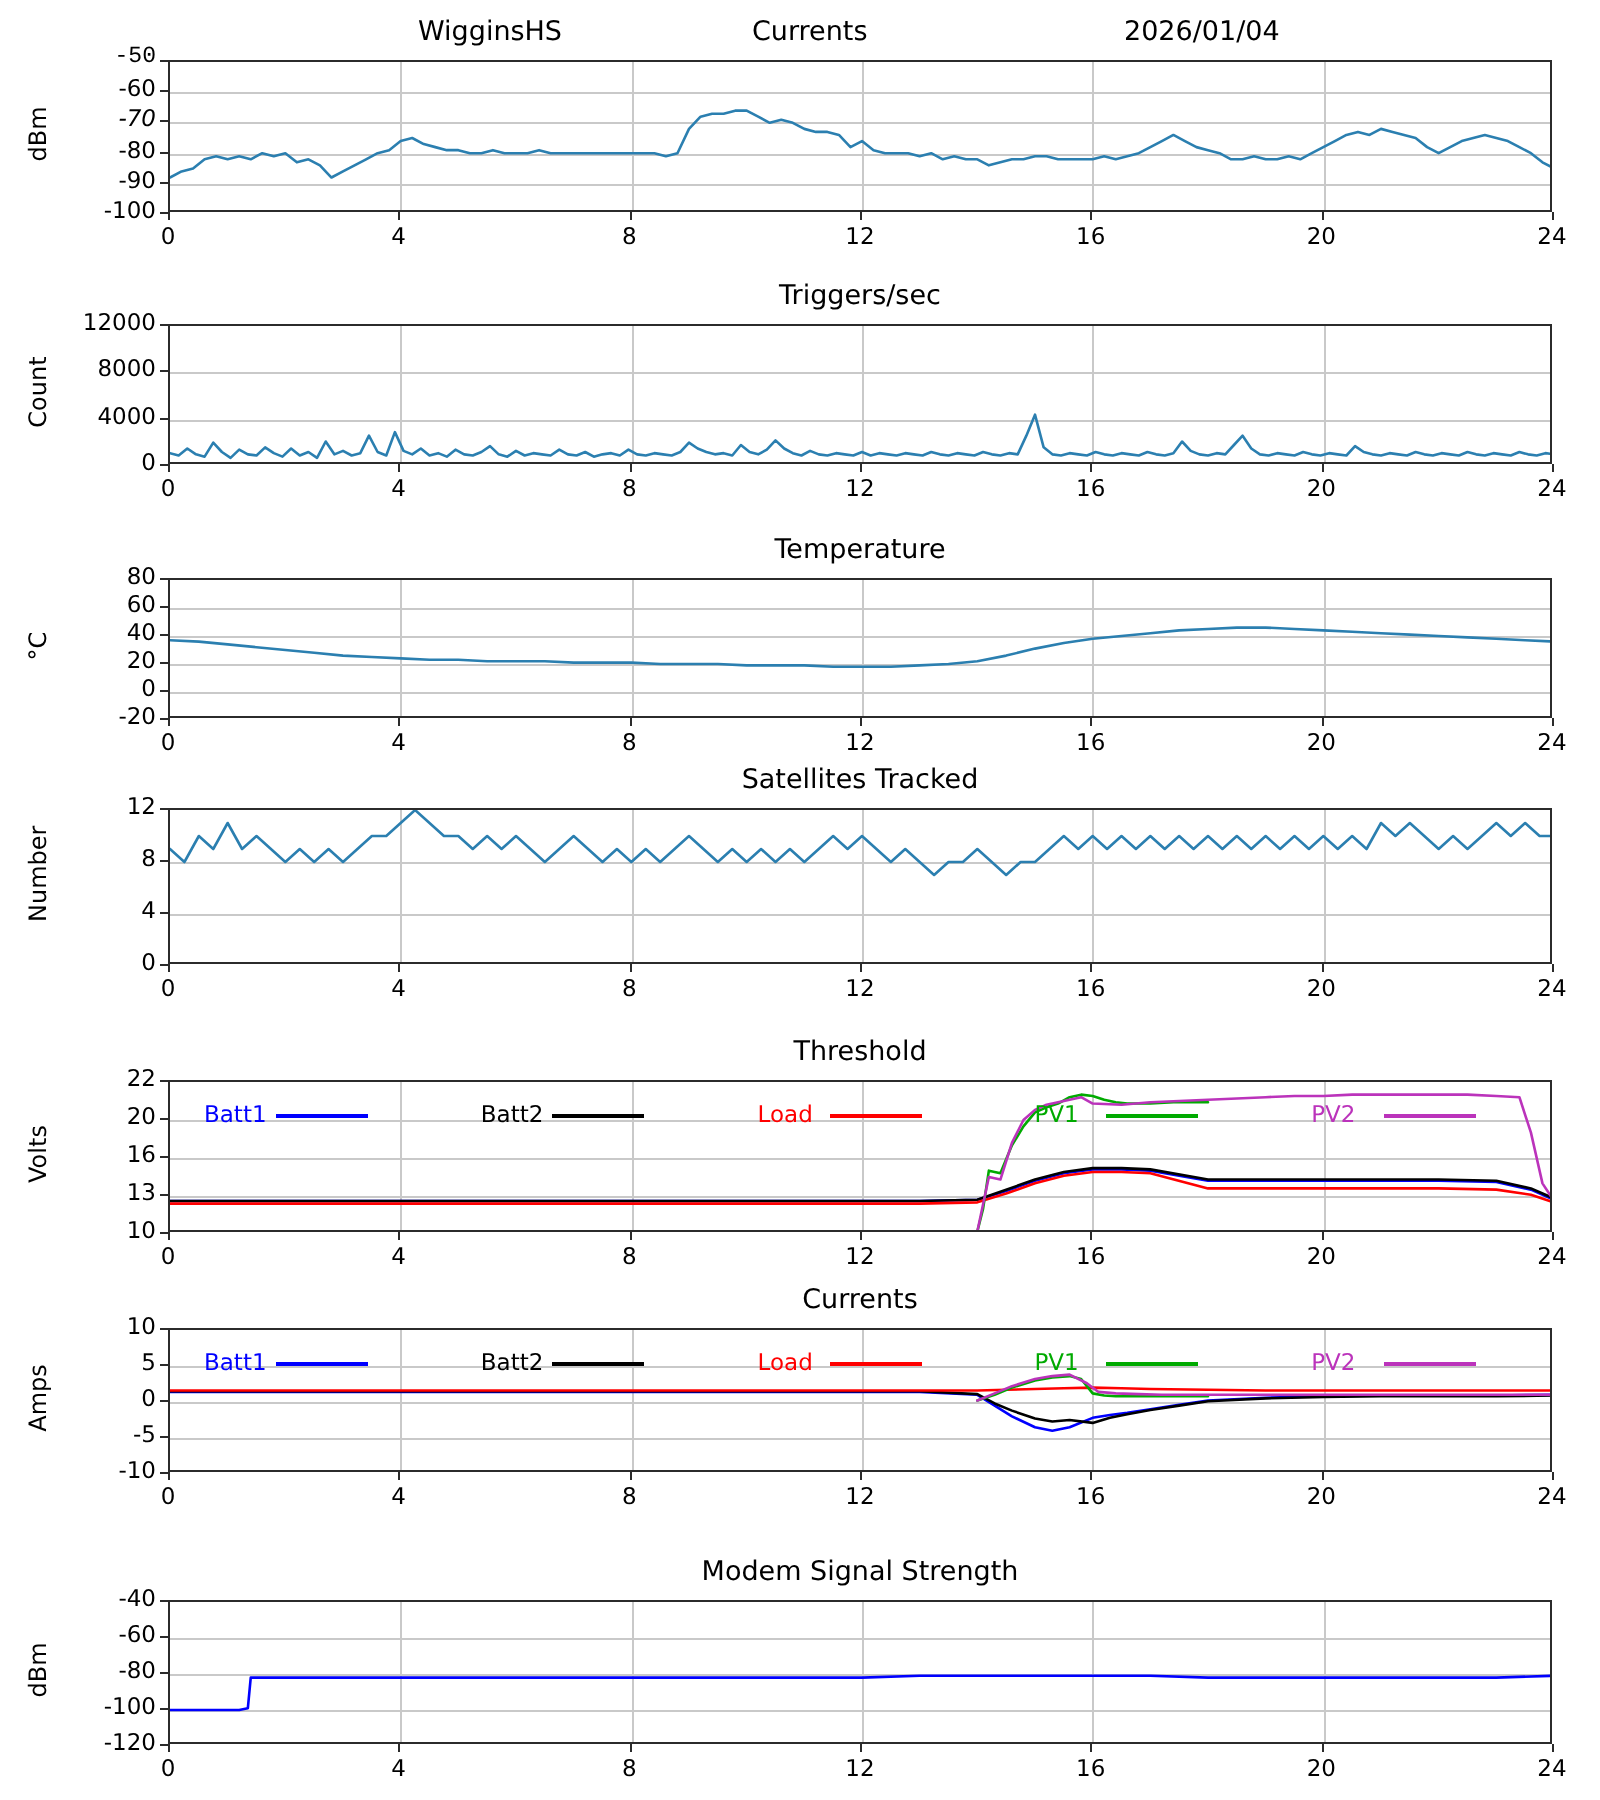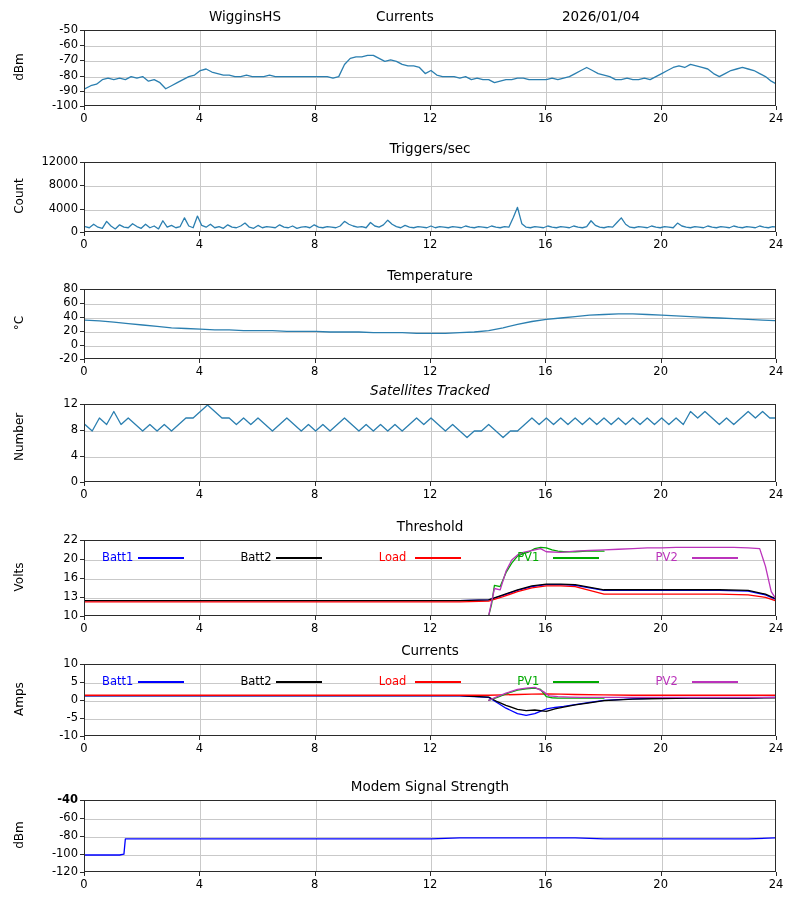--- a/index.html
+++ b/index.html
@@ -93,21 +93,21 @@
       <div class="ytick" style="left: 28px; width: 50px; top: 98px;">-100</div>
       <div class="tickmark-y" style="left: 80px; top: 106px;"></div>
       <div class="ytick" style="left: 28px; width: 50px; top: 82.8px;">-90</div>
       <div class="tickmark-y" style="left: 80px; top: 90.8px;"></div>
       <div class="ytick" style="left: 28px; width: 50px; top: 67.6px;">-80</div>
       <div class="tickmark-y" style="left: 80px; top: 75.6px;"></div>
       <div class="ytick" style="left: 28px; width: 50px; top: 52.4px; font-style: italic;">-70</div>
       <div class="tickmark-y" style="left: 80px; top: 60.4px;"></div>
       <div class="ytick" style="left: 28px; width: 50px; top: 37.2px;">-60</div>
       <div class="tickmark-y" style="left: 80px; top: 45.2px;"></div>
-      <div class="ytick" style="left: 28px; width: 50px; top: 22px;">-50</div>
+      <div class="ytick" style="left: 28px; width: 50px; top: 22px; font-family: Liberation Mono, monospace;">-50</div>
       <div class="tickmark-y" style="left: 80px; top: 30px;"></div>
       <div class="xtick" style="left: 64px; width: 40px; top: 111px;">0</div>
       <div class="tickmark-x" style="left: 84px; top: 106px;"></div>
       <div class="xtick" style="left: 179.333px; width: 40px; top: 111px;">4</div>
       <div class="tickmark-x" style="left: 199.333px; top: 106px;"></div>
       <div class="xtick" style="left: 294.667px; width: 40px; top: 111px;">8</div>
       <div class="tickmark-x" style="left: 314.667px; top: 106px;"></div>
       <div class="xtick" style="left: 410px; width: 40px; top: 111px;">12</div>
       <div class="tickmark-x" style="left: 430px; top: 106px;"></div>
       <div class="xtick" style="left: 525.333px; width: 40px; top: 111px;">16</div>
@@ -188,21 +188,21 @@
       <div class="tickmark-x" style="left: 314.667px; top: 359px;"></div>
       <div class="xtick" style="left: 410px; width: 40px; top: 364px;">12</div>
       <div class="tickmark-x" style="left: 430px; top: 359px;"></div>
       <div class="xtick" style="left: 525.333px; width: 40px; top: 364px;">16</div>
       <div class="tickmark-x" style="left: 545.333px; top: 359px;"></div>
       <div class="xtick" style="left: 640.667px; width: 40px; top: 364px;">20</div>
       <div class="tickmark-x" style="left: 660.667px; top: 359px;"></div>
       <div class="xtick" style="left: 756px; width: 40px; top: 364px;">24</div>
       <div class="tickmark-x" style="left: 776px; top: 359px;"></div>
       <div class="ylabel" style="left: 0px; top: 316px; width: 38px; text-align: center; transform: rotate(-90deg);">°C</div>
-      <div class="ptitle" style="left: 84px; width: 692px; top: 382px; font-style: italic;">Satellites Tracked</div>
+      <div class="ptitle" style="left: 84px; width: 692px; top: 382px;">Satellites Tracked</div>
       <div class="plotbox" style="left: 84px; top: 404px; width: 692px; height: 78px;">
         <div class="grid-h" style="top: 52px;"></div>
         <div class="grid-h" style="top: 26px;"></div>
         <div class="grid-v" style="left: 115px;"></div>
         <div class="grid-v" style="left: 231px;"></div>
         <div class="grid-v" style="left: 346px;"></div>
         <div class="grid-v" style="left: 461px;"></div>
         <div class="grid-v" style="left: 577px;"></div>
         <svg class="series" width="692" height="78">
           <path d="M0.00,19.50 L7.21,26.00 L14.42,13.00 L21.63,19.50 L28.83,6.50 L36.04,19.50 L43.25,13.00 L50.46,19.50 L57.67,26.00 L64.88,19.50 L72.08,26.00 L79.29,19.50 L86.50,26.00 L93.71,19.50 L100.92,13.00 L108.13,13.00 L115.33,6.50 L122.54,0.00 L129.75,6.50 L136.96,13.00 L144.17,13.00 L151.38,19.50 L158.58,13.00 L165.79,19.50 L173.00,13.00 L180.21,19.50 L187.42,26.00 L194.63,19.50 L201.83,13.00 L209.04,19.50 L216.25,26.00 L223.46,19.50 L230.67,26.00 L237.88,19.50 L245.08,26.00 L252.29,19.50 L259.50,13.00 L266.71,19.50 L273.92,26.00 L281.13,19.50 L288.33,26.00 L295.54,19.50 L302.75,26.00 L309.96,19.50 L317.17,26.00 L324.38,19.50 L331.58,13.00 L338.79,19.50 L346.00,13.00 L353.21,19.50 L360.42,26.00 L367.63,19.50 L374.83,26.00 L382.04,32.50 L389.25,26.00 L396.46,26.00 L403.67,19.50 L410.88,26.00 L418.08,32.50 L425.29,26.00 L432.50,26.00 L439.71,19.50 L446.92,13.00 L454.13,19.50 L461.33,13.00 L468.54,19.50 L475.75,13.00 L482.96,19.50 L490.17,13.00 L497.38,19.50 L504.58,13.00 L511.79,19.50 L519.00,13.00 L526.21,19.50 L533.42,13.00 L540.63,19.50 L547.83,13.00 L555.04,19.50 L562.25,13.00 L569.46,19.50 L576.67,13.00 L583.88,19.50 L591.08,13.00 L598.29,19.50 L605.50,6.50 L612.71,13.00 L619.92,6.50 L627.13,13.00 L634.33,19.50 L641.54,13.00 L648.75,19.50 L655.96,13.00 L663.17,6.50 L670.38,13.00 L677.58,6.50 L684.79,13.00 L692.00,13.00" fill="none" stroke="#2b7fb0" stroke-width="1.3" stroke-linejoin="round" stroke-linecap="round"></path>
@@ -352,21 +352,21 @@
         </svg>
       </div>
       <div class="ytick" style="left: 28px; width: 50px; top: 864px;">-120</div>
       <div class="tickmark-y" style="left: 80px; top: 872px;"></div>
       <div class="ytick" style="left: 28px; width: 50px; top: 846px;">-100</div>
       <div class="tickmark-y" style="left: 80px; top: 854px;"></div>
       <div class="ytick" style="left: 28px; width: 50px; top: 828px;">-80</div>
       <div class="tickmark-y" style="left: 80px; top: 836px;"></div>
       <div class="ytick" style="left: 28px; width: 50px; top: 810px;">-60</div>
       <div class="tickmark-y" style="left: 80px; top: 818px;"></div>
-      <div class="ytick" style="left: 28px; width: 50px; top: 792px; font-weight: bold;">-40</div>
+      <div class="ytick" style="left: 28px; width: 50px; top: 792px;">-40</div>
       <div class="tickmark-y" style="left: 80px; top: 800px;"></div>
       <div class="xtick" style="left: 64px; width: 40px; top: 877px;">0</div>
       <div class="tickmark-x" style="left: 84px; top: 872px;"></div>
       <div class="xtick" style="left: 179.333px; width: 40px; top: 877px;">4</div>
       <div class="tickmark-x" style="left: 199.333px; top: 872px;"></div>
       <div class="xtick" style="left: 294.667px; width: 40px; top: 877px;">8</div>
       <div class="tickmark-x" style="left: 314.667px; top: 872px;"></div>
       <div class="xtick" style="left: 410px; width: 40px; top: 877px;">12</div>
       <div class="tickmark-x" style="left: 430px; top: 872px;"></div>
       <div class="xtick" style="left: 525.333px; width: 40px; top: 877px;">16</div>

